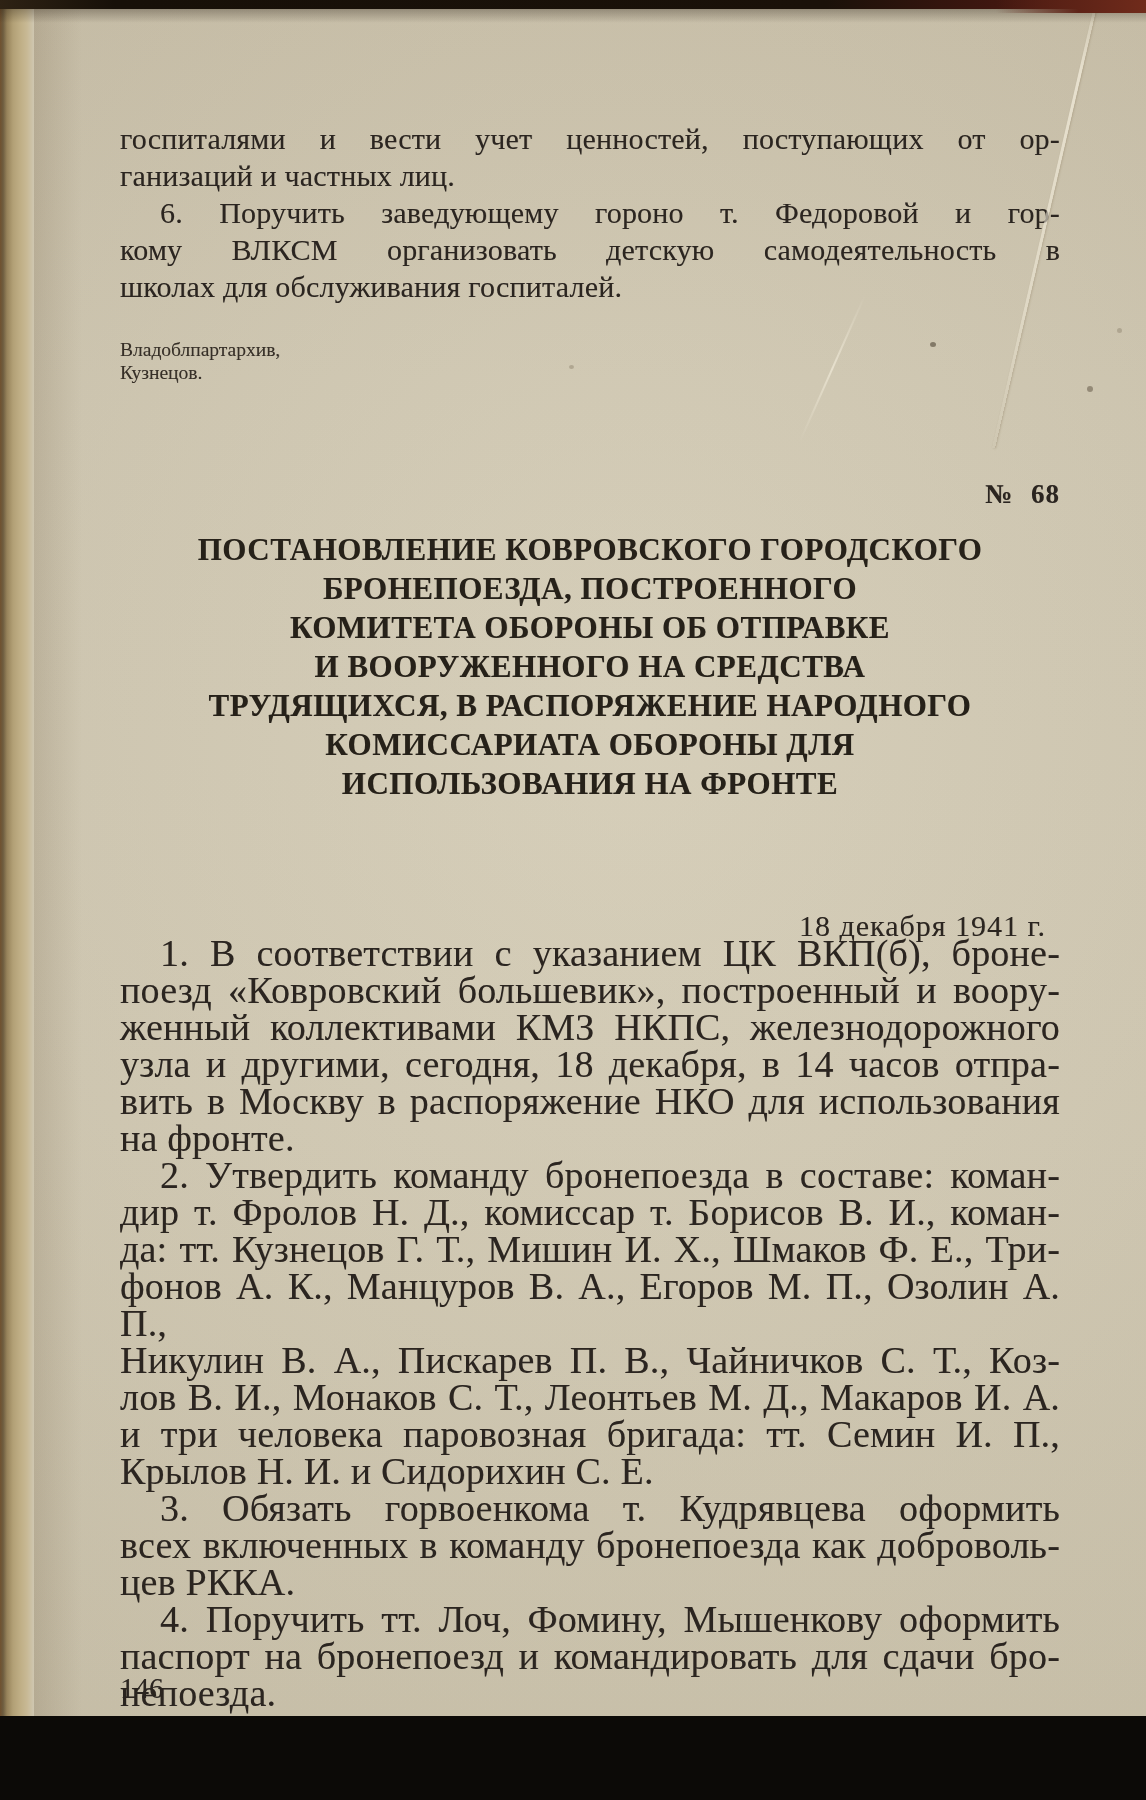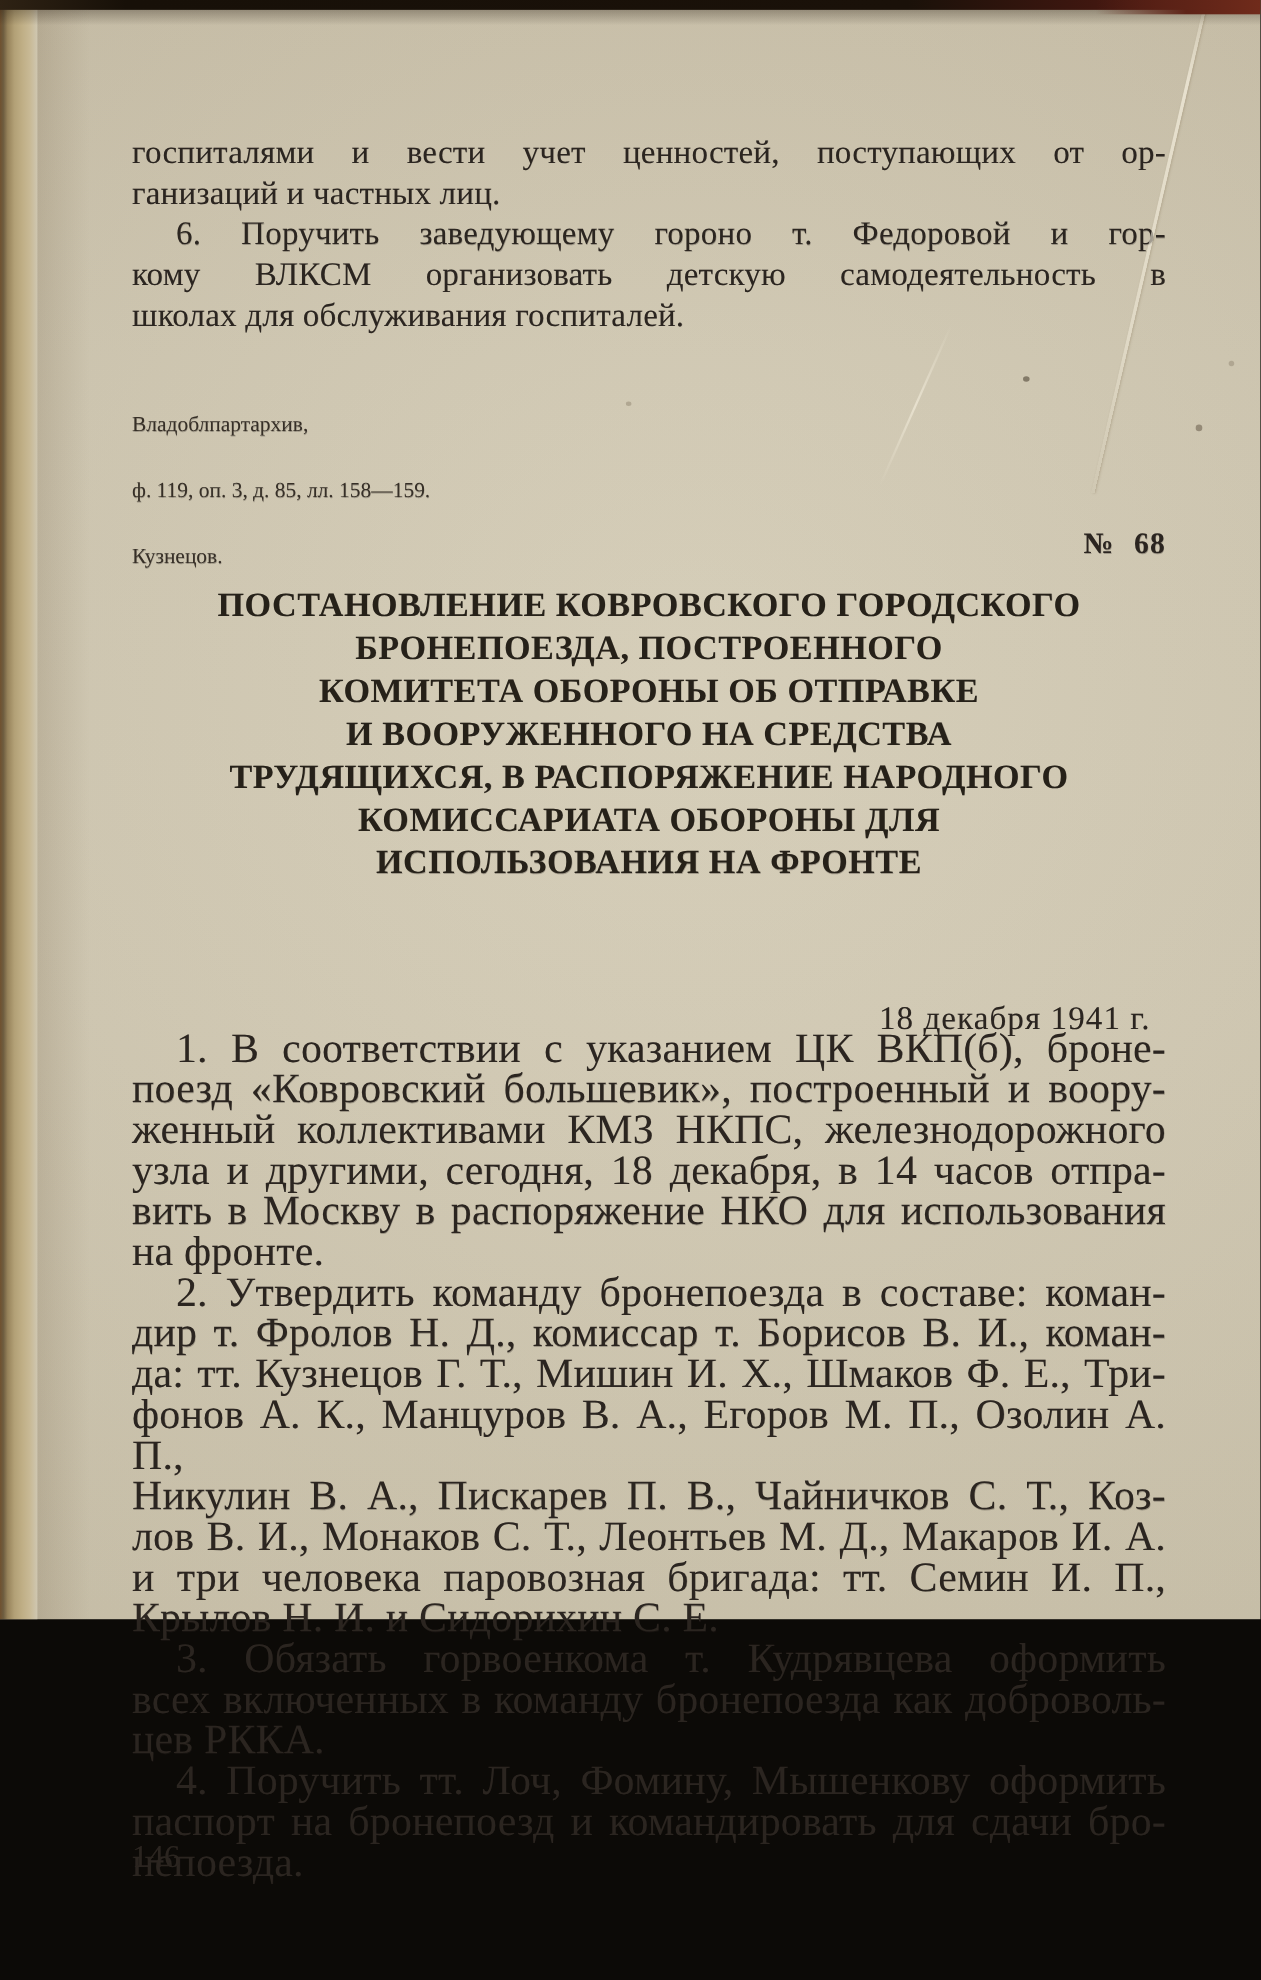--- a/index.html
+++ b/index.html
@@ -2,21 +2,21 @@
 <html><head>
 <meta charset="utf-8">
 <style>
   * { margin:0; padding:0; box-sizing:border-box; }
   html, body { width:1146px; height:1800px; overflow:hidden; }
   body {
     font-family: "Liberation Serif", "DejaVu Serif", serif;
     background:#0c0a07;
   }
   #scan {
-    position:relative; width:1146px; height:1472px;
+    position:relative; width:1146px; height:1716px;
     background:
       radial-gradient(ellipse 130% 100% at 55% 42%, rgba(255,252,240,0.10), rgba(60,45,25,0.10) 96%),
       linear-gradient(180deg, #cbc2ab 0%, #d0c8b2 22%, #d2cab4 65%, #cfc7b0 100%);
   }
   
   .edge-left {
     position:absolute; left:0; top:0; bottom:0; width:34px; z-index:1;
     background:linear-gradient(90deg,#70512f 0px,#6d5c3f 3px,#97835b 7px,#b2a076 13px,#bfae85 20px,#c8b995 27px,#cfc7b1 34px);
   }
   .left-shadow {
@@ -59,21 +59,21 @@
     color:#2b2520; z-index:2;
     text-shadow:0.3px 0.3px 0.5px rgba(43,37,32,0.30);
   }
   .blk { position:absolute; left:0; width:100%; }
   .tline { text-align:justify; text-align-last:justify; }
   .tline.last { text-align-last:left; }
   .para.indent .tline:first-child { text-indent:40px; }
 
   .topblock { top:120px; font-size:30px; line-height:37px; letter-spacing:0.2px; }
   .archive  { top:338px; font-size:19.5px; line-height:23px; color:#362f27; }
-  .archive .tline { text-align:left; text-align-last:left;margin-top:37px; }
+  .archive .tline { text-align:left; text-align-last:left; }
   .doc-number {
     top:479px; font-size:27px; font-weight:bold; text-align:right;
     letter-spacing:1px; word-spacing:10px;
   }
   .heading { top:530px; font-size:31px; line-height:39px; font-weight:bold; letter-spacing:0.5px; color:#262119; }
   .heading .tline { text-align:center; text-align-last:center; }
   .date { top:866px; font-size:30px; text-align:right; padding-right:14px; letter-spacing:1px;margin-top:43px; }
   .body { top:935px; font-size:38px; line-height:37px; letter-spacing:0.2px; }
   .page-number { top:1672px; font-size:29px; }
 </style>
@@ -103,21 +103,20 @@
         </div>
       <div class="para indent">
           <div class="tline">6. Поручить заведующему гороно т. Федоровой и гор-</div>
           <div class="tline">кому ВЛКСМ организовать детскую самодеятельность в</div>
           <div class="tline last">школах для обслуживания госпиталей.</div>
         </div>
     </div>
 
     <div class="blk archive">
         <div class="tline">Владоблпартархив,</div>
-        <div class="tline">ф. 119, оп. 3, д. 85, лл. 158—159.</div>
         <div class="tline last">Кузнецов.</div>
       </div>
 
     <div class="blk doc-number">№ 68</div>
 
     <div class="blk heading">
         <div class="tline">ПОСТАНОВЛЕНИЕ КОВРОВСКОГО ГОРОДСКОГО</div>
         <div class="tline">БРОНЕПОЕЗДА, ПОСТРОЕННОГО</div>
         <div class="tline">КОМИТЕТА ОБОРОНЫ ОБ ОТПРАВКЕ</div>
         <div class="tline">И ВООРУЖЕННОГО НА СРЕДСТВА</div>

